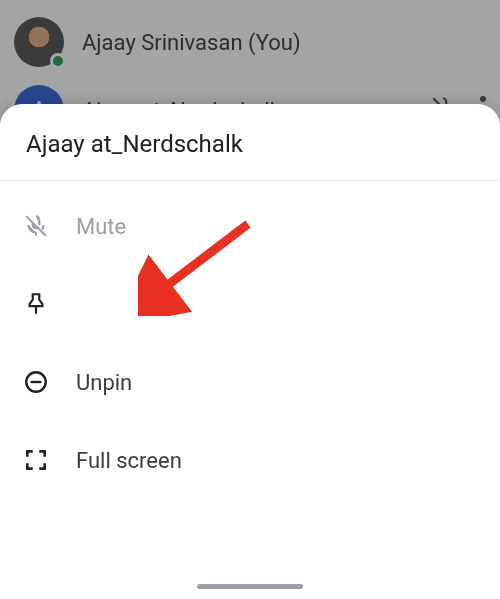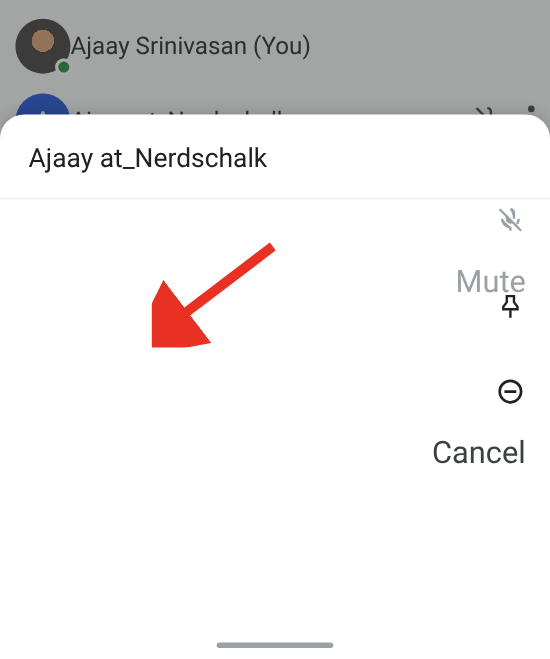--- a/index.html
+++ b/index.html
@@ -3,37 +3,37 @@
   <meta charset="utf-8">
   <style>
     * { margin: 0; padding: 0; box-sizing: border-box; }
     html, body { width: 500px; height: 599px; overflow: hidden; font-family: Roboto, Arial, sans-serif; background: #fff; }
     .stage { position: relative; width: 500px; height: 599px; }
 
     
     .bg { position: absolute; inset: 0; background: #f8f9fa; padding: 8px 0 0 0; }
     .dim { position: absolute; inset: 0; background: rgba(60,60,60,0.45); z-index: 2; }
 
-    .participant-row { display: flex; align-items: center; height: 68px; padding: 0 14px; }
+    .participant-row { display: flex; align-items: center; height: 68px; padding: 0 14px; gap: 18px; }
     .avatar-wrap { position: relative; width: 50px; height: 50px; }
     .avatar { width: 50px; height: 50px; border-radius: 50%; background: #999; overflow: hidden; }
     .avatar.photo { background: radial-gradient(circle at 50% 40%, #d9a072 0 26%, #3b3b3b 26% 100%); }
     .avatar.letter { background: #1a4fd6; color: #fff; display: flex; align-items: center; justify-content: center; font-size: 24px; font-weight: 400; }
     .presence-dot { position: absolute; right: -2px; bottom: -2px; width: 16px; height: 16px; background: #168c3a; border: 3px solid #fff; border-radius: 50%; }
     .p-name { font-size: 22px; color: #202124; flex: 1; }
     .row2-icons { display: flex; gap: 24px; align-items: center; color: #3c4043; }
     .kebab { width: 6px; display: flex; flex-direction: column; gap: 5px; }
     .kebab span { width: 6px; height: 6px; background: #3c4043; border-radius: 50%; display: block; }
 
     
     .sheet { position: absolute; left: 0; right: 0; top: 104px; bottom: 0; background: #fff; border-radius: 22px 22px 0 0; z-index: 3; box-shadow: 0 -2px 12px rgba(0,0,0,0.15); }
     .sheet-header { padding: 26px 26px 22px 26px; font-size: 24px; color: #202124; }
     .divider { height: 1px; background: #e8eaed; }
     .menu { padding: 6px 0; }
-    .menu-item { display: flex; align-items: flex-end; gap: 26px; padding: 0 22px; height: 78px; font-size: 28px; color: #3c4043; flex-direction: column; }
+    .menu-item { display: flex; align-items: center; gap: 26px; padding: 0 22px; height: 78px; font-size: 22px; color: #3c4043; }
     .menu-item.disabled { color: #9aa0a6; }
     .menu-item .ico { width: 28px; height: 28px; display: flex; align-items: center; justify-content: center; }
     .menu-item .ico svg { width: 26px; height: 26px; }
     .menu-item.disabled .ico svg { stroke: #9aa0a6; fill: #9aa0a6; }
 
     .handle { position: absolute; left: 50%; transform: translateX(-50%); bottom: 10px; width: 106px; height: 5px; background: #9aa0a6; border-radius: 3px; z-index: 4; }
 
     
     .arrow { position: absolute; z-index: 5; left: 138px; top: 216px; pointer-events: none; }
   </style>
@@ -107,23 +107,34 @@
         </span>
       </div>
 
       <div class="menu-item">
         <span class="ico">
           <svg viewBox="0 0 24 24" fill="none" stroke="#202124" stroke-width="2.2">
               <circle cx="12" cy="12" r="9"></circle>
               <line x1="7" y1="12" x2="17" y2="12"></line>
             </svg>
         </span>
-        <span>Cancel</span>
+        <span>Unpin</span>
       </div>
 
+      <div class="menu-item">
+        <span class="ico">
+          <svg viewBox="0 0 24 24" fill="none" stroke="#202124" stroke-width="2.4">
+              <path d="M4 9V4h5"></path>
+              <path d="M20 9V4h-5"></path>
+              <path d="M4 15v5h5"></path>
+              <path d="M20 15v5h-5"></path>
+            </svg>
+        </span>
+        <span>Full screen</span>
+      </div>
 
 
     </div>
   </div>
 
   <svg class="arrow" width="120" height="100">
     <defs>
       <marker id="ah" markerWidth="8" markerHeight="8" refX="2" refY="4" orient="auto">
         <path d="M0,0 L8,4 L0,8 Z" fill="#e83023"></path>
       </marker>

